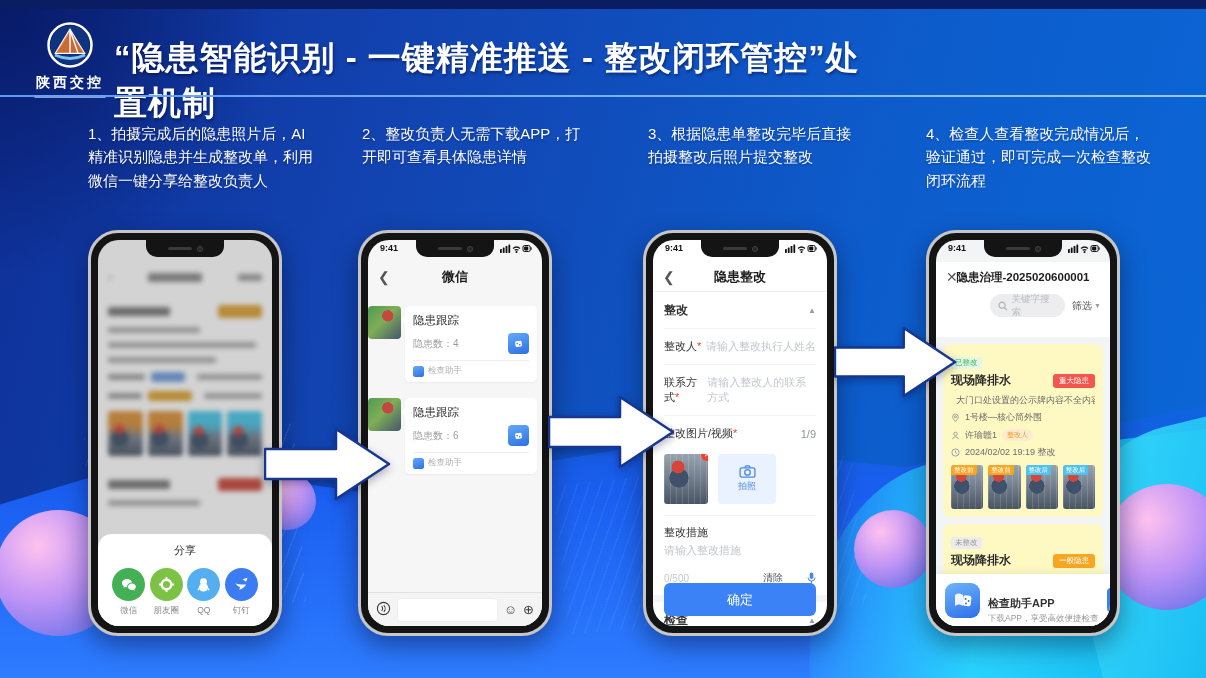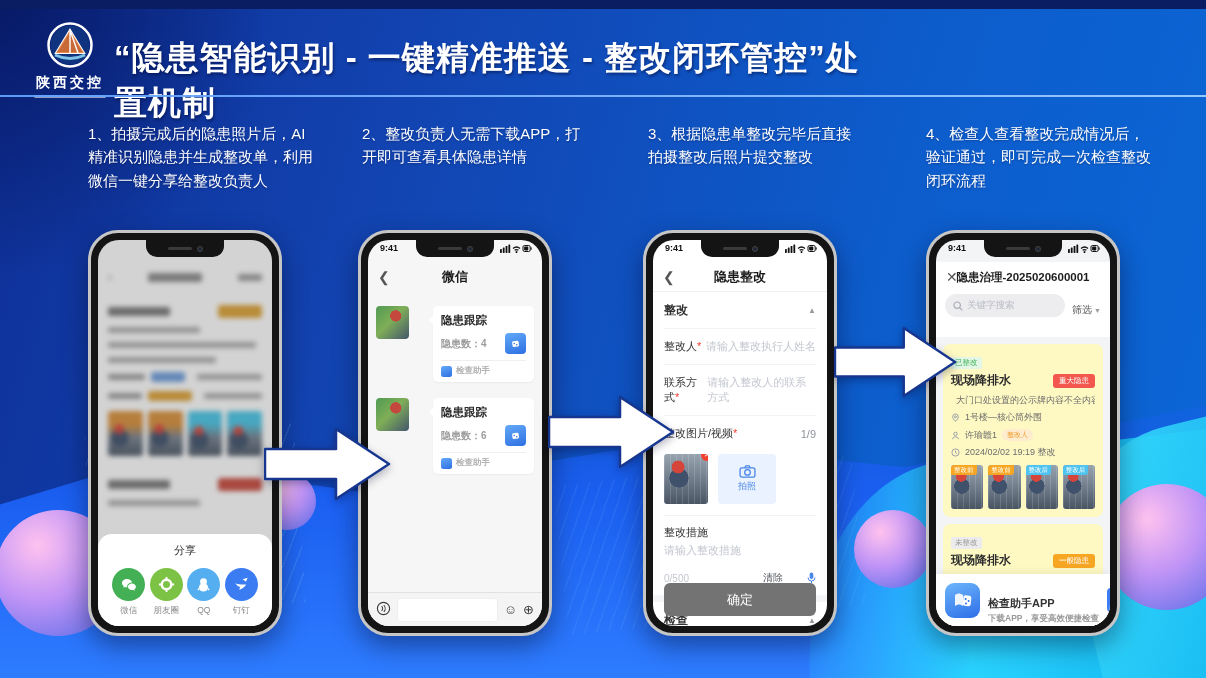--- a/index.html
+++ b/index.html
@@ -89,21 +89,21 @@
   .share-row { display:flex; justify-content:space-around; padding:10px 12px 0; }
   .share-item { display:flex; flex-direction:column; align-items:center; width:38px; }
   .share-circle { width:33px; height:33px; border-radius:50%; display:flex; align-items:center; justify-content:center; }
   .share-label { font-size:8.5px; color:#8a8a8a; margin-top:4px; white-space:nowrap; }
 
   
   .p2-screen { background:#f6f6f6; }
   .nav { position:relative; margin-top:22px; height:30px; display:flex; align-items:center; justify-content:center;
     font-size:13px; font-weight:bold; color:#1c1c1c; }
   .nav .back { position:absolute; left:10px; font-size:14px; color:#555; font-weight:normal; }
-  .msg-group { display:flex; gap:24px; align-items:flex-start; padding:0 8px;font-weight:bold; }
+  .msg-group { display:flex; gap:4px; align-items:flex-start; padding:0 0; }
   .mg1 { margin-top:14px; } .mg2 { margin-top:16px; }
   .avatar { width:33px; height:33px; border-radius:4px; flex:none;
     background:radial-gradient(circle at 60% 30%, #c4483e 0 18%, transparent 19%),
       linear-gradient(135deg,#4f9a52 0%,#7fae57 45%,#44566c 100%); }
   .bubble { position:relative; background:#fff; border-radius:5px; width:132px; padding:7px 8px 5px;
     box-shadow:0 1px 2px rgba(0,0,0,.05); }
   .bubble:before { content:""; position:absolute; left:-4px; top:10px; border:4px solid transparent; border-right-color:#fff; border-left:0; }
   .msg-title { font-size:11.5px; color:#2a2a2a; }
   .msg-mid { display:flex; justify-content:space-between; align-items:center; margin-top:5px; }
   .msg-sub { font-size:10px; color:#9c9c9c; }
@@ -134,27 +134,27 @@
     background:#f4402e; color:#fff; font-size:8px; line-height:12px; text-align:center; }
   .cam-btn { width:58px; height:50px; background:#e9f2fe; border-radius:4px; display:flex; flex-direction:column;
     align-items:center; justify-content:center; gap:2px; color:#4a86e8; font-size:9px; }
   .measures-label { padding:9px 0 3px; font-size:11px; color:#333; }
   .measures-ph { font-size:11px; color:#c3c7cf; padding-bottom:13px; }
   .counter-row { display:flex; justify-content:space-between; align-items:center; font-size:10px;
     padding-bottom:9px; border-bottom:1px solid #f3f3f3; }
   .clear-wrap { display:flex; align-items:center; gap:24px; color:#5a5f66; }
   .thick-div { height:7px; background:#f4f5f7; margin:0 -11px; }
   .confirm-btn { position:absolute; left:11px; right:11px; bottom:10px; height:33px; border-radius:6px;
-    background:#737373; color:#fff; font-size:13px; text-align:center; line-height:33px; }
+    background:#3b82f6; color:#fff; font-size:13px; text-align:center; line-height:33px; }
 
   
   .p4-screen { background:#f3f4f6; }
   .p4-top { background:#fff; padding-bottom:8px; }
   .p4-top .nav { font-size:11.5px; }
-  .search-row { display:flex; align-items:flex-end; gap:7px; padding:2px 9px 12px; }
+  .search-row { display:flex; align-items:center; gap:7px; padding:2px 9px 12px;margin-left:45px; }
   .search-pill { flex:1; height:23px; border-radius:12px; background:#ededef; display:flex; align-items:center;
     gap:4px; padding:0 8px; font-size:9.5px; color:#b8bcc4; }
   .filter { font-size:10px; color:#555; display:flex; align-items:center; gap:2px; }
   .filter .chev { font-size:7px; }
   .p4-body { padding:7px 7px 0; }
   .card { background:#fef9c3; border-radius:7px; padding:7px 8px 8px; margin-bottom:7px; }
   .status-badge { display:inline-block; font-size:7.5px; padding:1px 4px; border-radius:2px; margin-bottom:3px; }
   .sb-done { background:#e4f7e7; color:#3db257; }
   .sb-undone { background:#ececec; color:#979797; }
   .card-title-row { display:flex; justify-content:space-between; align-items:center; }
@@ -167,21 +167,21 @@
   .card-thumbs { display:flex; gap:5px; margin-top:6px; }
   .thumb42 { position:relative; width:39px; height:44px; border-radius:3px; }
   .ptag { position:absolute; top:0; left:0; font-size:6.5px; color:#fff; line-height:10px; padding:0 3px;
     border-radius:3px 0 3px 0; }
   .tag-before { background:#f6a623; } .tag-after { background:#4ec3ef; }
   .app-banner { position:absolute; left:0; right:0; bottom:0; height:52px; background:#fff;
     display:flex; align-items:center; gap:8px; padding:0 9px; box-shadow:0 -2px 8px rgba(0,0,0,.07); }
   .banner-icon { width:35px; height:35px; border-radius:9px; background:linear-gradient(160deg,#6db5fb,#2e6ee8);
     flex:none; display:flex; align-items:center; justify-content:center; }
   .banner-title { font-size:11px; font-weight:bold; color:#333;margin-top:20px; }
-  .banner-sub { font-size:8.5px; color:#9a9a9a; margin-top:2px; white-space:nowrap;font-weight:bold; }
+  .banner-sub { font-size:8.5px; color:#9a9a9a; margin-top:2px; white-space:nowrap; }
   .dl-btn { margin-left:auto; background:#3f7df5; color:#fff; font-size:10px; padding:5px 12px; border-radius:4px; flex:none; }
 
   
   .flow-arrow { position:absolute; z-index:20; filter:drop-shadow(0 3px 4px rgba(0,0,40,.3)); }
 </style>
 </head>
 <body>
 
 <div class="slide">
 

